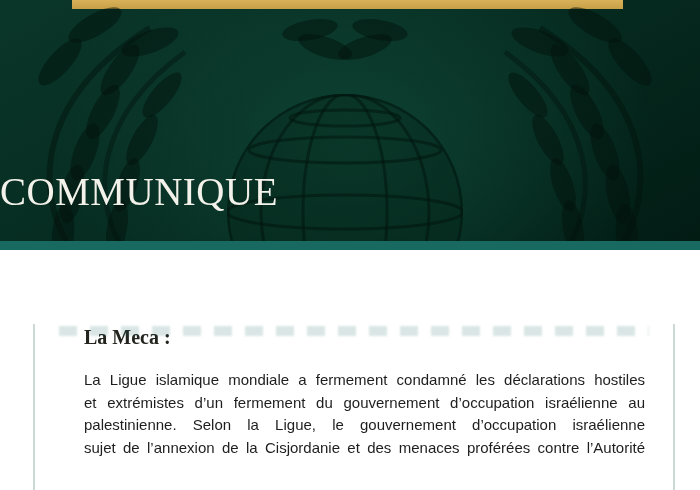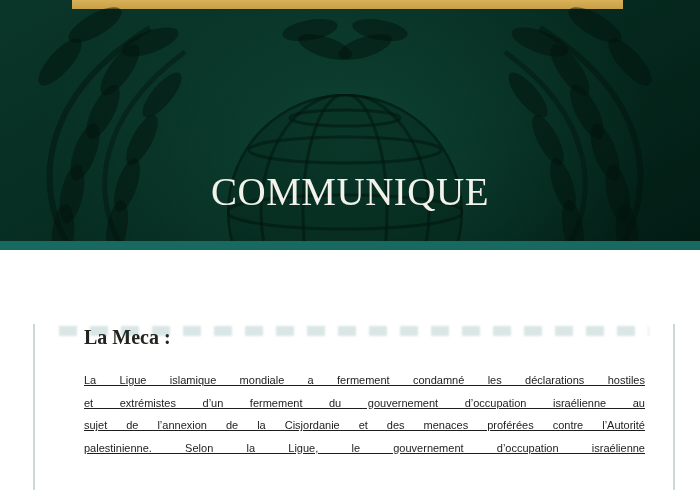--- a/index.html
+++ b/index.html
@@ -16,21 +16,21 @@
       radial-gradient(420px 300px at 50% 58%, #0d4232 0%, rgba(10,55,41,0) 72%),
       linear-gradient(150deg, #0a3629 0%, #062a1f 55%, #021c14 100%);
   }
   .gold-bar {
     position:absolute; top:0; left:72px; width:551px; height:9px;
     background:linear-gradient(180deg, var(--gold-bar,#d8b158) 0%, #c79f47 100%);
   }
   .emblem { position:absolute; left:0; top:0; width:700px; height:241px; display:block; }
   .title {
     position:absolute; top:172px; left:0; width:100%; margin:0;
-    text-align:center; font-family:"Liberation Serif", serif; font-weight:400;
+    font-family:"Liberation Serif", serif; font-weight:400;
     font-size:39px; line-height:40px; letter-spacing:0.5px;
     color:var(--title-color,#f2f1ea);
   }
 
   
   .band { height:9px; background:var(--separator-band,#186a60); }
 
   
   .card {
     position:relative; box-sizing:border-box;
@@ -45,21 +45,21 @@
       rgba(255,255,255,0) 18px, rgba(255,255,255,0) 31px);
     filter:blur(1px);
   }
   .dateline {
     margin:74px 0 0 49px;
     font-family:"Liberation Serif", serif; font-weight:bold;
     font-size:20px; line-height:26px; color:#24241f;
   }
   .body-text {
     margin:19px 28px 0 49px;
-    font-size:11px; line-height:22.5px; color:var(--text-color,#1e1e1e);text-decoration:underline;
+    font-size:15px; line-height:22.5px; color:var(--text-color,#1e1e1e);
   }
   .body-text .line {
     text-align:justify; text-align-last:justify; text-justify:inter-word;
   }
 </style>
 </head>
 <body>
 
 <div class="page">
 
@@ -113,18 +113,18 @@
   <div class="band"></div>
 
   <main class="card">
     <div class="faint-strip"></div>
 
     <p class="dateline">La Meca :</p>
 
     <div class="body-text">
         <div class="line">La Ligue islamique mondiale a fermement condamné les déclarations hostiles</div>
         <div class="line">et extrémistes d’un fermement du gouvernement d’occupation israélienne au</div>
+        <div class="line">palestinienne. Selon la Ligue, le gouvernement d’occupation israélienne</div>
         <div class="line">sujet de l’annexion de la Cisjordanie et des menaces proférées contre l’Autorité</div>
-        <div class="line">palestinienne. Selon la Ligue, le gouvernement d’occupation israélienne</div>
       </div>
   </main>
 
 </div>
 
 </body></html>

